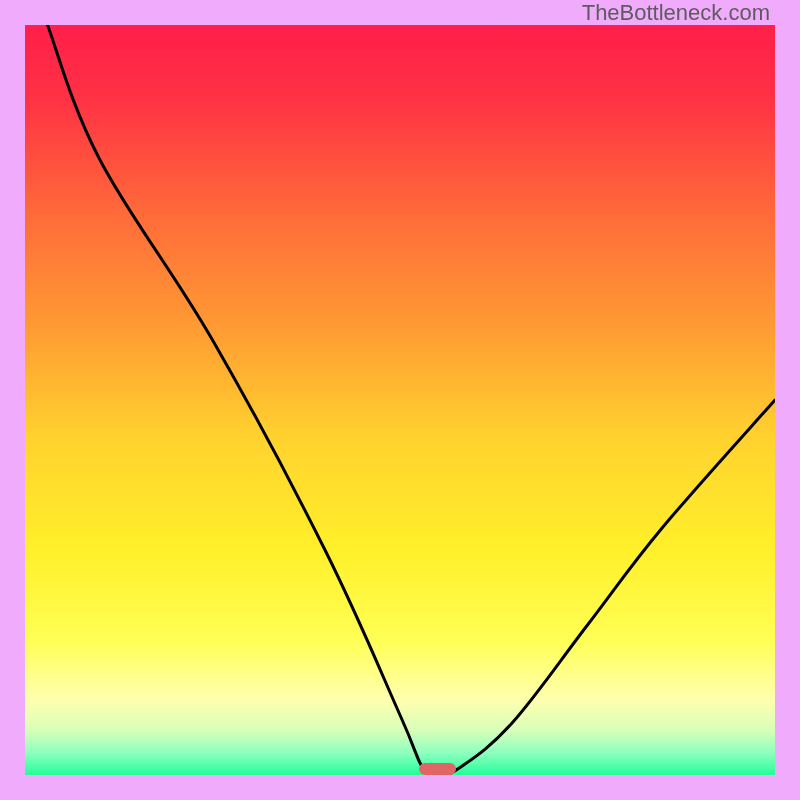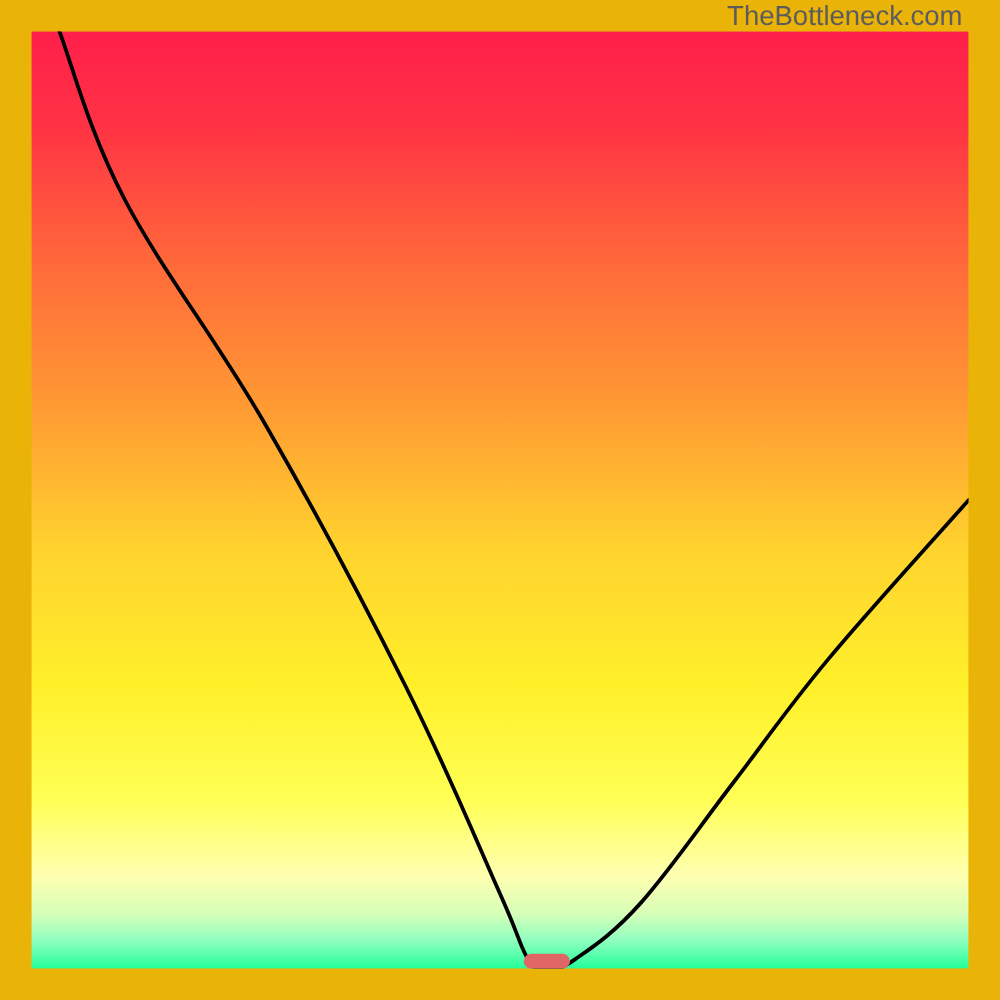--- a/index.html
+++ b/index.html
@@ -7,21 +7,21 @@
     padding: 0;
     width: 800px;
     height: 800px;
     overflow: hidden;
     background: #000;
   }
   .frame {
     position: relative;
     width: 800px;
     height: 800px;
-    background: #eab308;
+    background: #f0abfc;
   }
   .plot-area {
     position: absolute;
     left: 25px;
     top: 25px;
     width: 750px;
     height: 750px;
     overflow: hidden;
   }
   .gradient-bg {

